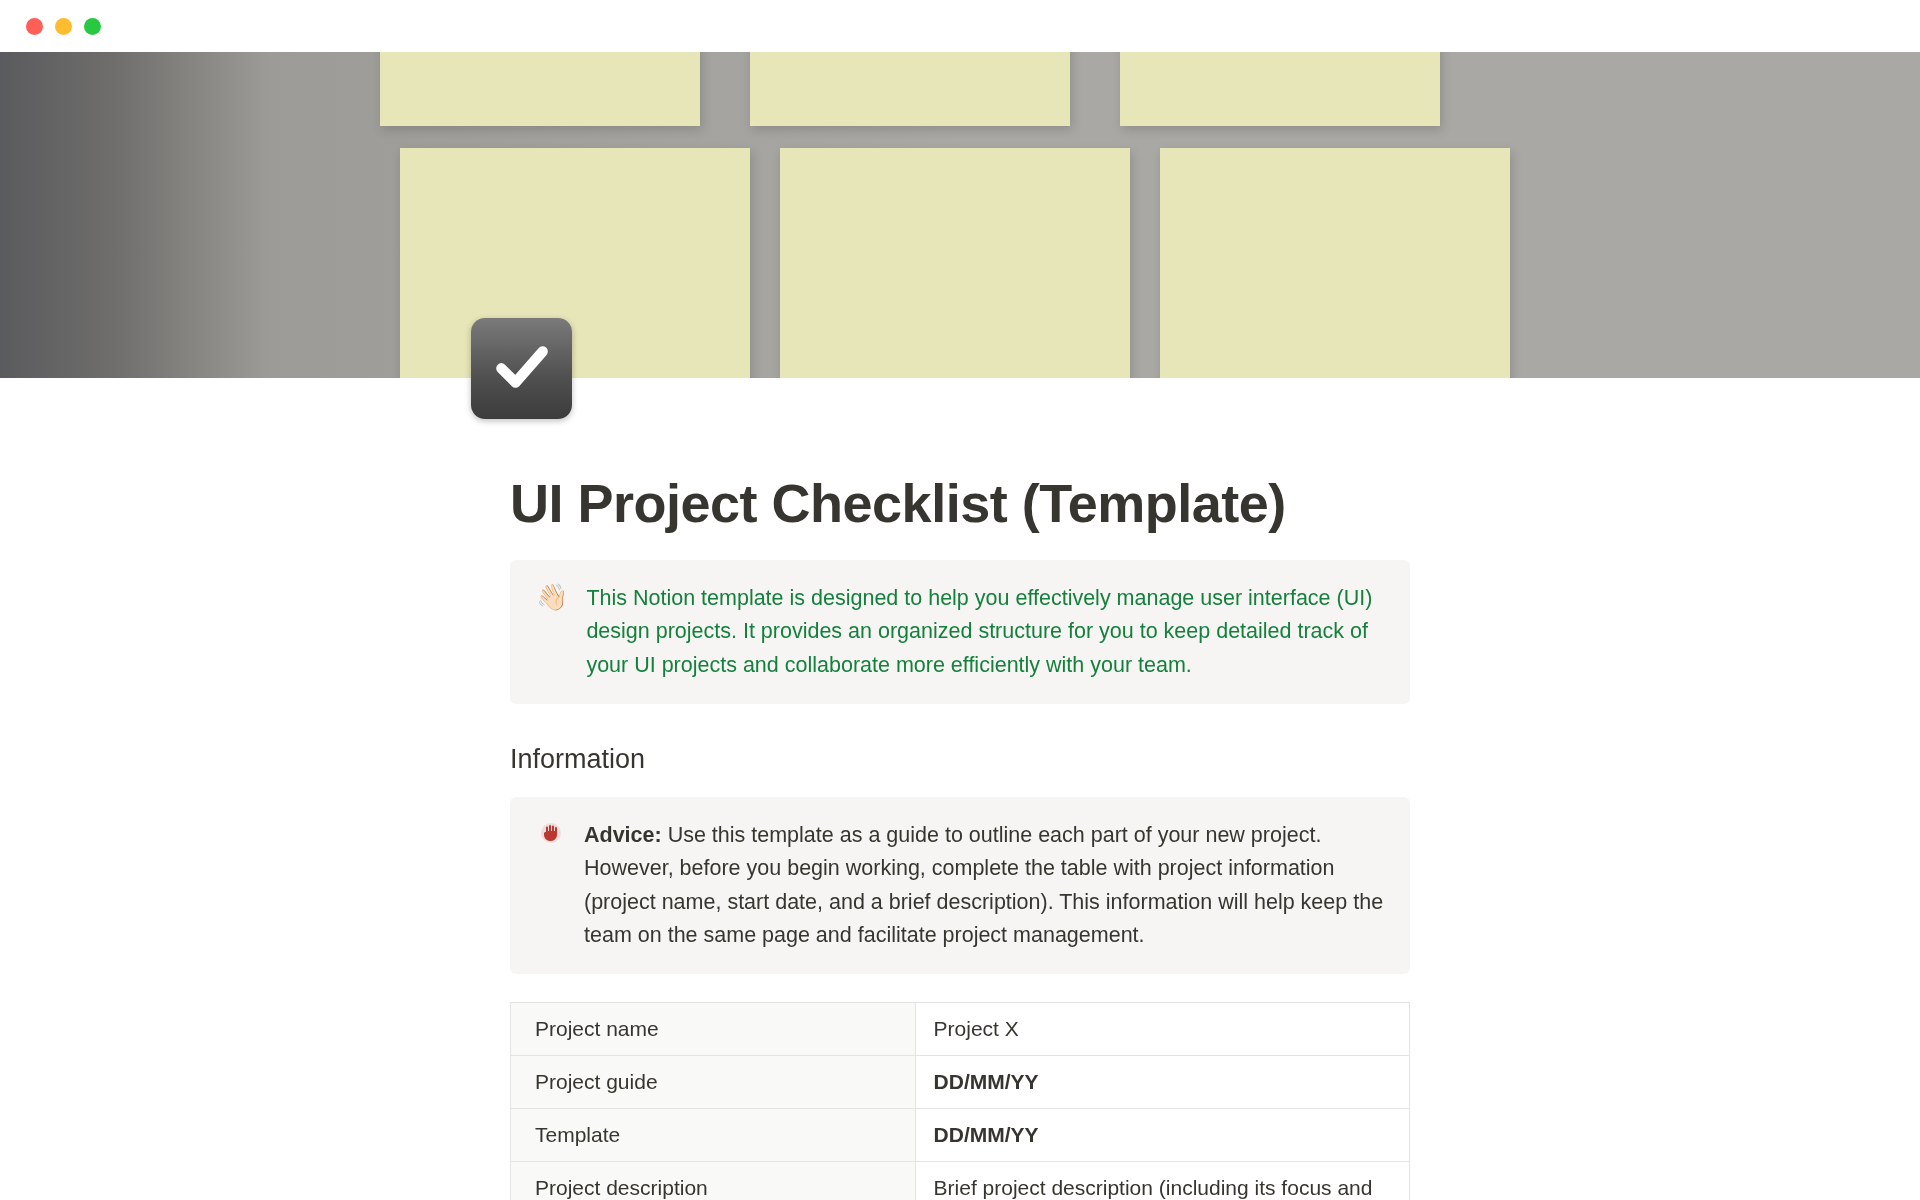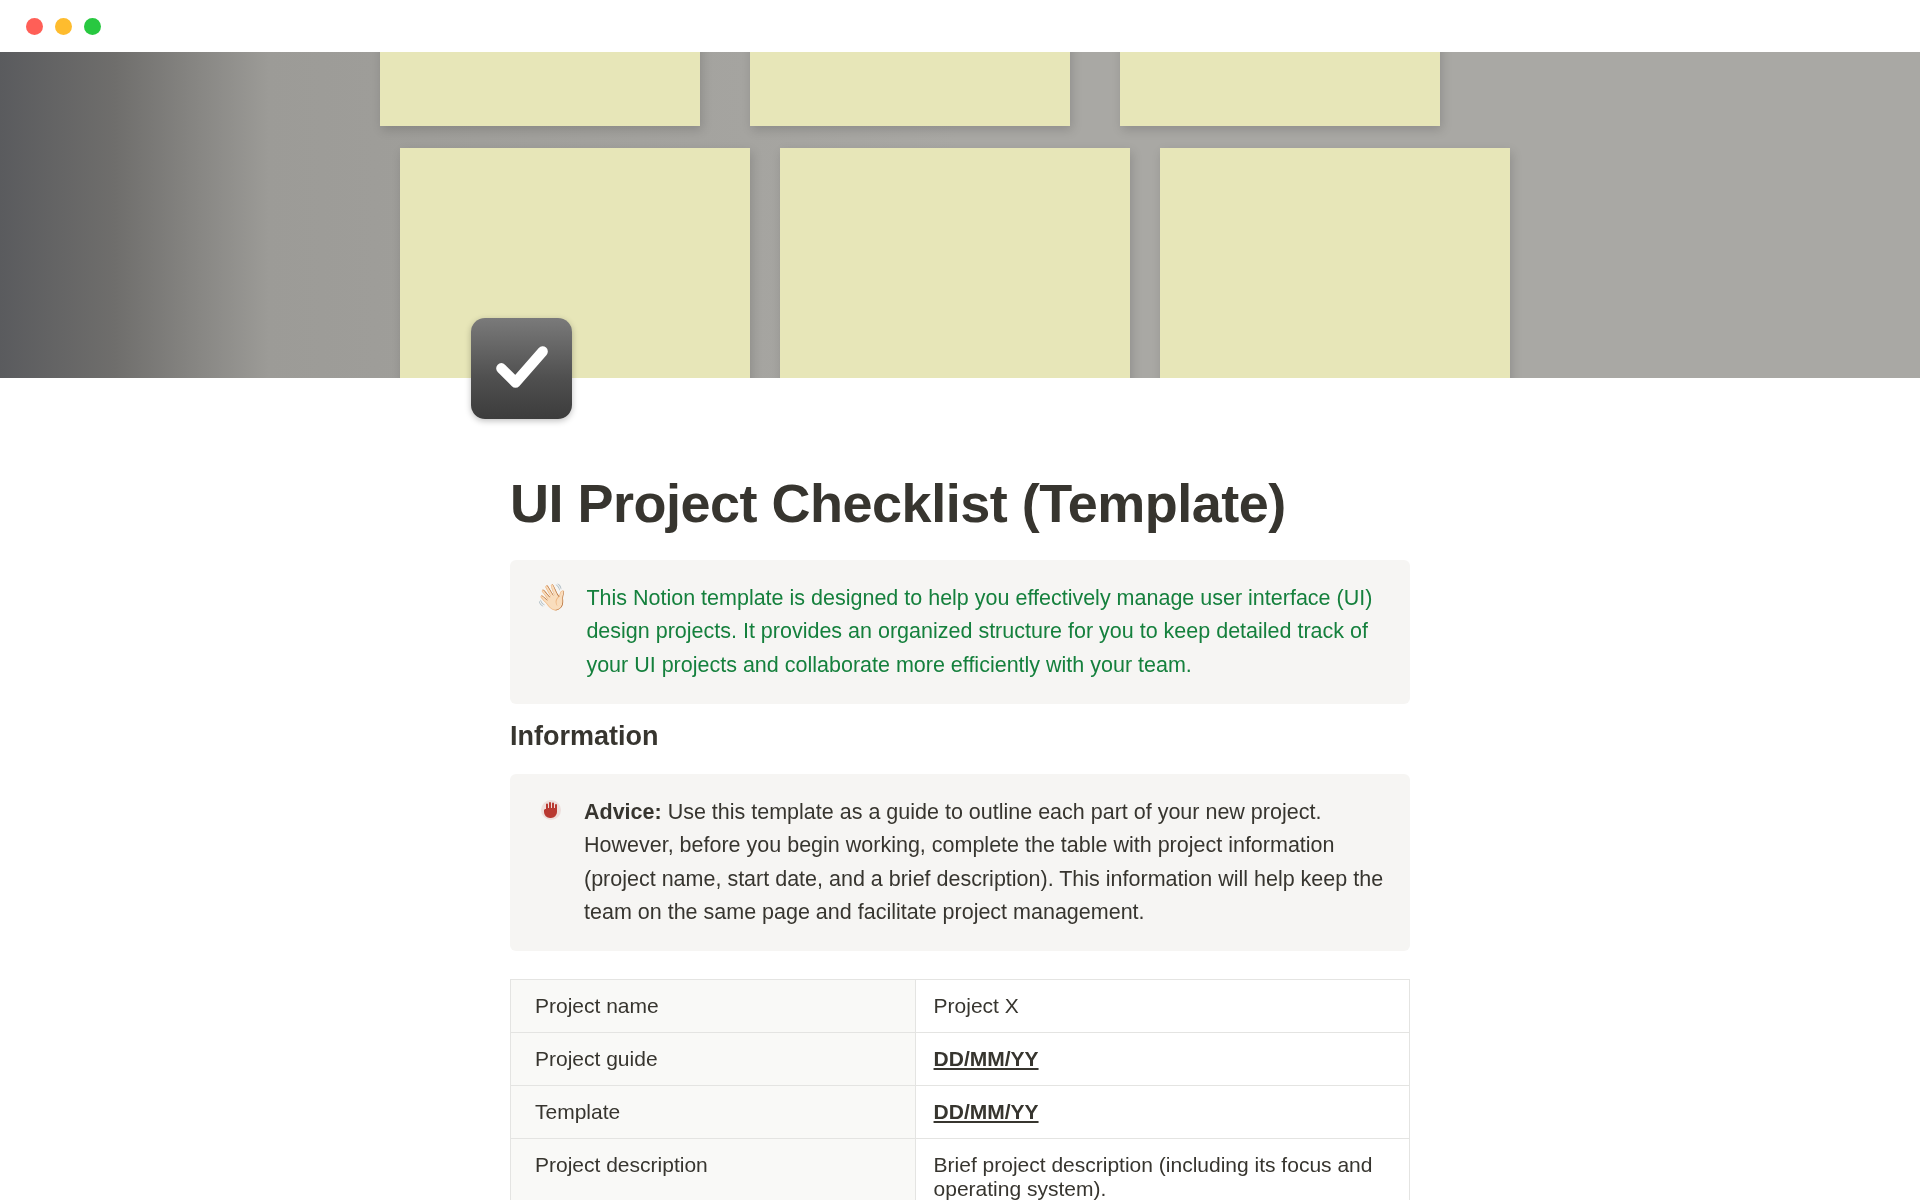--- a/index.html
+++ b/index.html
@@ -24,32 +24,32 @@
   .page-icon svg{ width:62px; height:62px;}
   
   
   .content{ width:900px; margin:0 auto; padding-top:84px;}
   h1{ font-size:54px; font-weight:700; letter-spacing:-.5px; line-height:1.15;margin-top:10px;}
   
   .callout{ background:#f6f5f3; border-radius:6px; padding:22px 26px; margin-top:26px; display:flex; gap:18px;}
   .callout-icon{ flex:0 0 30px; font-size:26px; line-height:1.2;}
   .callout-text{ font-size:21.5px; line-height:1.55; color:#15803d;}
   
-  h2{ font-size:27px; font-weight:700; margin-top:17px;}
+  h2{ font-size:27px; font-weight:400; margin-top:40px;}
   
   .callout2{ background:#f6f5f3; border-radius:6px; padding:22px 26px; margin-top:22px; display:flex; gap:18px;}
   .hand-icon{ flex:0 0 30px; display:flex; justify-content:center; padding-top:2px;}
   .advice-text{ font-size:21.5px; line-height:1.55;}
   .advice-text b{ font-weight:700;text-align:right;}
   
   table{ width:100%; border-collapse:collapse; margin-top:28px; font-size:21px;}
   td{ border:1px solid #e4e4e2; padding:14px 18px; vertical-align:top;}
   td.label{ width:45%; background:#f9f9f7; font-weight:500;padding-left:24px;}
   td.val{ color:#37352f;margin-left:20px;}
-  tr.bold td.val{ font-weight:700;text-decoration:underline;}
+  tr.bold td.val{ font-weight:700;}
 </style>
 </head>
 <body>
 
 <div class="titlebar">
   <div class="dot red"></div>
   <div class="dot yellow"></div>
   <div class="dot green"></div>
 </div>
 

